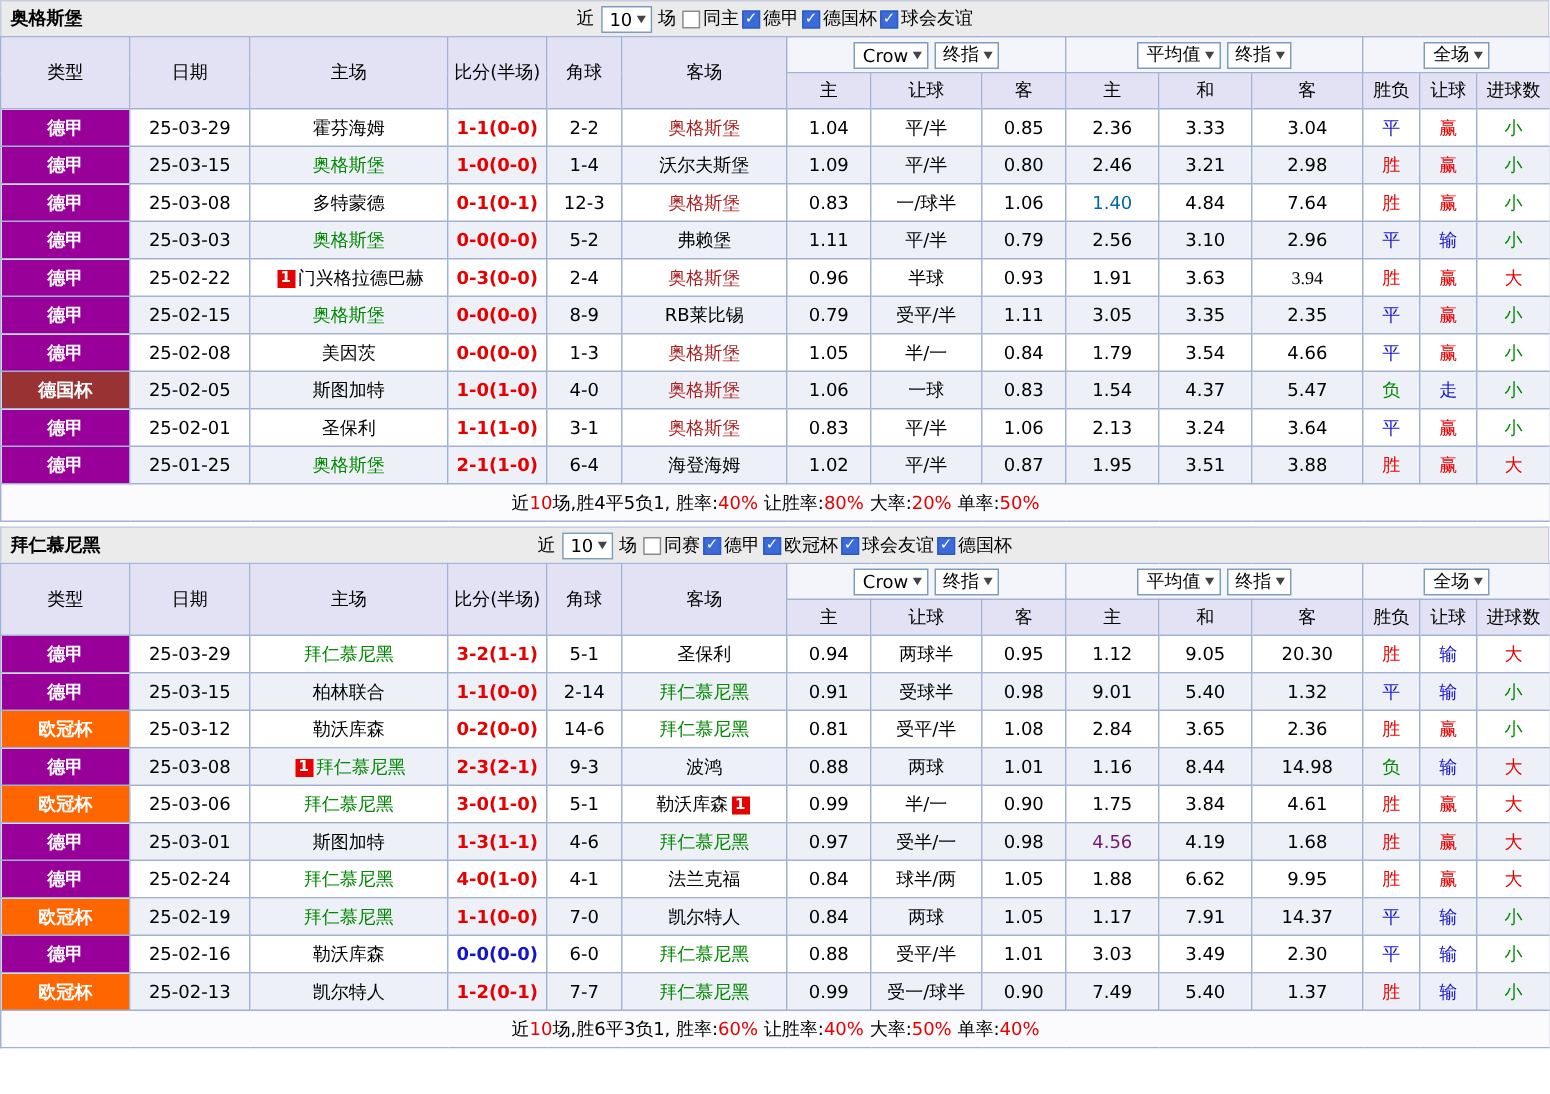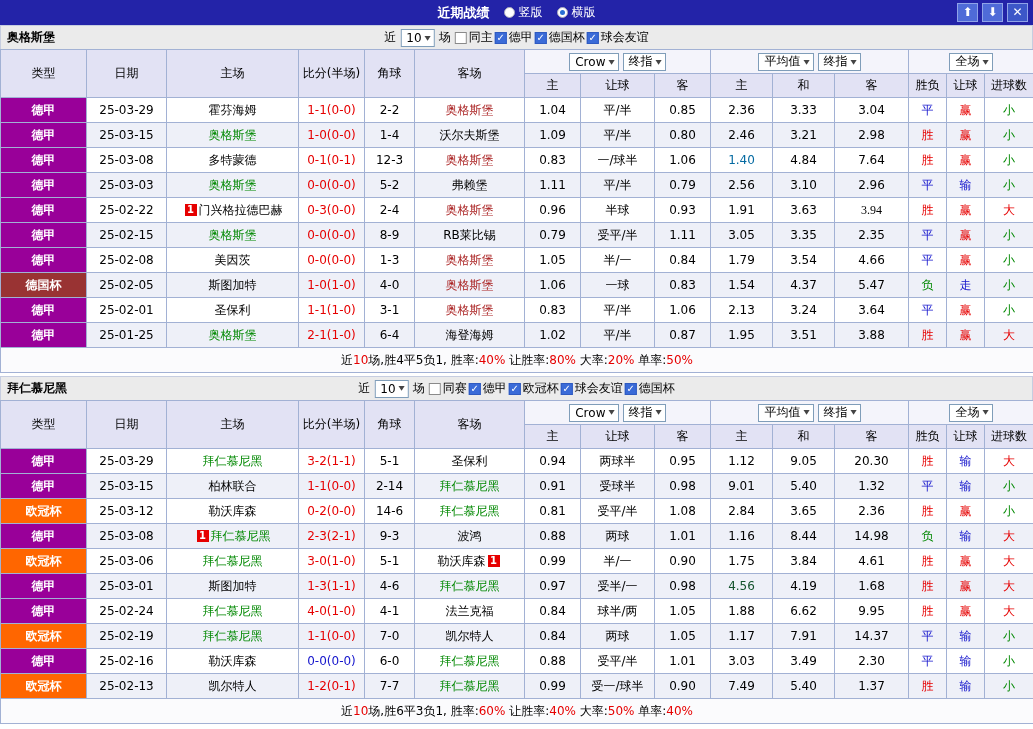--- a/index.html
+++ b/index.html
@@ -33,50 +33,30 @@
   .select .arrow{font-size:8px;color:#444;transform:scaleY(0.8);}
 
   
   table{border-collapse:collapse;table-layout:fixed;width:1033px;}
   th,td{border:1px solid #a2b1d4;text-align:center;height:25px;overflow:hidden;white-space:nowrap;padding:0 1px;font-size:12px;}
   thead th{background:#e2e2f4;font-weight:normal;height:24px;}
   thead th.dd-cell{background:#f4f4fb;}
   .dd-wrap{display:flex;align-items:center;justify-content:center;gap:4px;}
   tbody tr:nth-child(even){background:#eef0f8;}
   td.league{color:#fff;font-weight:bold;}
-  td.score{font-weight:normal;}
+  td.score{font-weight:bold;}
   .badge{display:inline-block;width:12px;height:12px;line-height:12px;background:#e60000;color:#fff;font-size:10px;font-weight:bold;margin:0 2px;vertical-align:1px;}
   tfoot td{background:#fbfbfd;height:25px;}
   .section2{margin-top:3px;}
 </style>
 </head>
 <body>
 
 <div class="window">
 
-  <div class="titlebar">
-    <div class="tb-center">
-      <span class="tb-title">近期战绩</span>
-      <span class="radio-item">
-        <span class="radio-circle"></span>
-        <span>竖版</span>
-      </span>
-      <span class="radio-item selected">
-        <span class="radio-circle">
-            <span class="radio-dot"></span>
-          </span>
-        <span>横版</span>
-      </span>
-    </div>
-    <div class="tb-right">
-      <button class="tb-btn"><span>⬆</span></button>
-      <button class="tb-btn"><span>⬇</span></button>
-      <button class="tb-btn close"><span>✕</span></button>
-    </div>
-  </div>
 
   <div class="section">
     <div class="filterbar">
       <span class="team-name">奥格斯堡</span>
       <div class="filter-controls">
         <span>近</span>
         <span class="select">
           <span>10</span>
           <span class="arrow">▼</span>
         </span>
@@ -548,21 +528,21 @@
           <tr>
             <td class="league" style="background: rgb(153, 0, 153);">德甲</td>
             <td style="color: rgb(0, 0, 0);">25-03-01</td>
             <td style="color: rgb(0, 0, 0);"><span>斯图加特</span></td>
             <td class="score" style="color: rgb(230, 0, 0);">1-3(1-1)</td>
             <td style="color: rgb(0, 0, 0);">4-6</td>
             <td style="color: rgb(0, 136, 0);"><span>拜仁慕尼黑</span></td>
             <td style="color: rgb(0, 0, 0);">0.97</td>
             <td style="color: rgb(0, 0, 0);">受半/一</td>
             <td style="color: rgb(0, 0, 0);">0.98</td>
-            <td style="color: #14532d;">4.56</td>
+            <td style="color: #701a75;">4.56</td>
             <td style="color: rgb(0, 0, 0);">4.19</td>
             <td style="color: rgb(0, 0, 0);">1.68</td>
             <td style="color: rgb(230, 0, 0);">胜</td>
             <td style="color: rgb(230, 0, 0);">赢</td>
             <td style="color: rgb(230, 0, 0);">大</td>
           </tr>
           <tr>
             <td class="league" style="background: rgb(153, 0, 153);">德甲</td>
             <td style="color: rgb(0, 0, 0);">25-02-24</td>
             <td style="color: rgb(0, 136, 0);"><span>拜仁慕尼黑</span></td>

